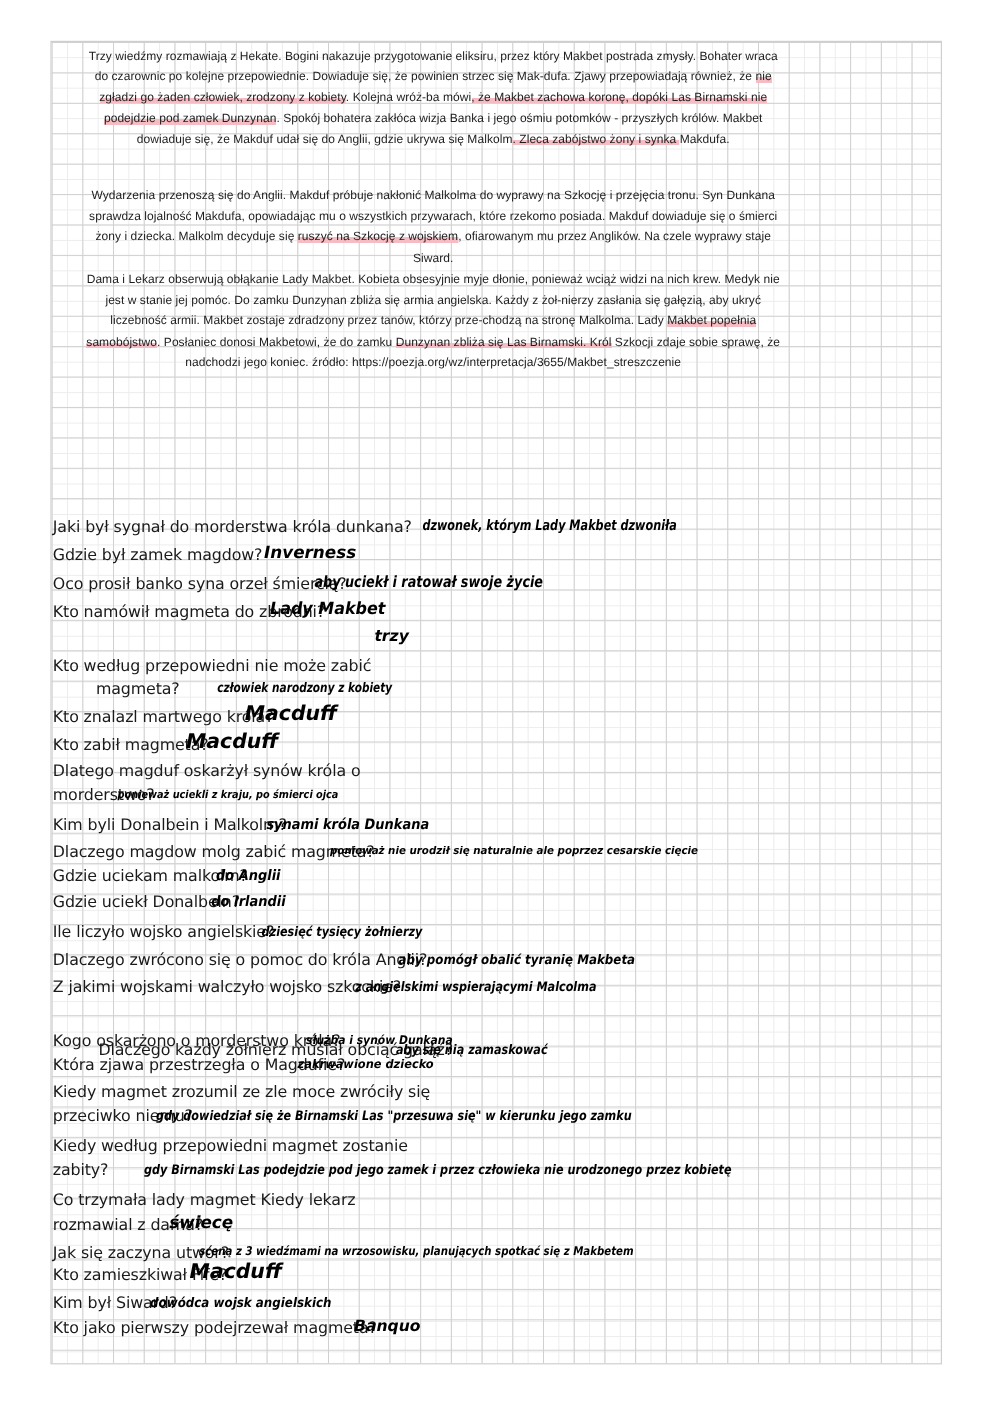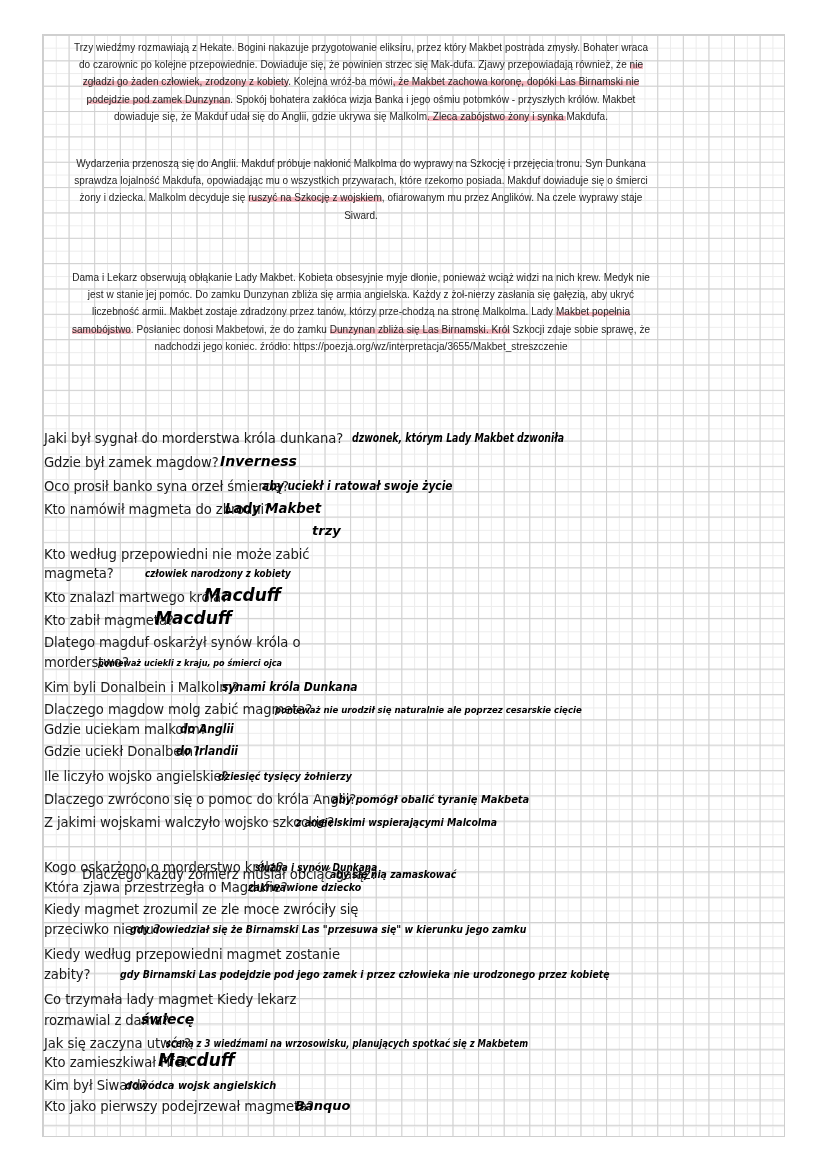--- a/index.html
+++ b/index.html
@@ -33,32 +33,32 @@
 <body>
 
 <div class="grid"></div>
 
 <div class="typed" style="top:39px;" id="para0">
     <p><span>Trzy wiedźmy rozmawiają z Hekate. Bogini nakazuje przygotowanie eliksiru, przez który Makbet postrada zmysły. Bohater wraca do czarownic po kolejne przepowiednie. Dowiaduje się, że powinien strzec się Mak-dufa. Zjawy przepowiadają również, że </span><span class="hl">nie zgładzi go żaden człowiek, zrodzony z kobiety</span><span>. Kolejna wróż-ba mówi</span><span class="hl">, że Makbet zachowa koronę, dopóki Las Birnamski nie podejdzie pod zamek Dunzynan</span><span>. Spokój bohatera zakłóca wizja Banka i jego ośmiu potomków - przyszłych królów. Makbet dowiaduje się, że Makduf udał się do Anglii, gdzie ukrywa się Malkolm</span><span class="hl">. Zleca zabójstwo żony i synka </span><span>Makdufa.</span></p>
   </div>
 <div class="typed" style="top:155px;" id="para1">
     <p><span>Wydarzenia przenoszą się do Anglii. Makduf próbuje nakłonić Malkolma do wyprawy na Szkocję i przejęcia tronu. Syn Dunkana sprawdza lojalność Makdufa, opowiadając mu o wszystkich przywarach, które rzekomo posiada. Makduf dowiaduje się o śmierci żony i dziecka. Malkolm decyduje się </span><span class="hl">ruszyć na Szkocję z wojskiem</span><span>, ofiarowanym mu przez Anglików. Na czele wyprawy staje Siward.</span></p>
   </div>
-<div class="typed" style="top:225px;margin-top:44px;" id="para2">
+<div class="typed" style="top:225px;" id="para2">
     <p><span>Dama i Lekarz obserwują obłąkanie Lady Makbet. Kobieta obsesyjnie myje dłonie, ponieważ wciąż widzi na nich krew. Medyk nie jest w stanie jej pomóc. Do zamku Dunzynan zbliża się armia angielska. Każdy z żoł-nierzy zasłania się gałęzią, aby ukryć liczebność armii. Makbet zostaje zdradzony przez tanów, którzy prze-chodzą na stronę Malkolma. Lady </span><span class="hl">Makbet popełnia samobójstwo</span><span>. Posłaniec donosi Makbetowi, że do zamku </span><span class="hl">Dunzynan zbliża się Las Birnamski. Król</span><span> Szkocji zdaje sobie sprawę, że nadchodzi jego koniec.  źródło: https://poezja.org/wz/interpretacja/3655/Makbet_streszczenie</span></p>
   </div>
 
 <div class="qa" id="qa">
     <div class="row" style="top: 428px;"><span class="q">Jaki był sygnał do morderstwa króla dunkana?</span><span class="a" style="left: 308px; top: 3px; font-size: 12px; transform: scaleX(0.78);">dzwonek, którym Lady Makbet dzwoniła</span></div>
     <div class="row" style="top: 452px;"><span class="q">Gdzie był zamek magdow?</span><span class="a" style="left: 176px; top: 1px; font-size: 14px; transform: scaleX(1);">Inverness</span></div>
     <div class="row" style="top: 476px;"><span class="q">Oco prosił banko syna orzeł śmiercią?</span><span class="a" style="left: 218px; top: 2px; font-size: 13px; transform: scaleX(0.82);">aby uciekł i ratował swoje życie</span></div>
     <div class="row" style="top: 499px; text-align: center;"><span class="q">Kto namówił magmeta do zbrodni?</span><span class="a" style="left: 181px; top: 1px; font-size: 14px; transform: scaleX(0.95);">Lady Makbet</span></div>
     <div class="row" style="top: 521px;"><span class="a" style="left: 268px; top: 2px; font-size: 13px; transform: scaleX(1);">trzy</span></div>
     <div class="row" style="top: 544px;"><span class="q">Kto według przepowiedni nie może zabić</span></div>
-    <div class="row" style="top: 563px;"><span class="q">magmeta?</span><span class="a" style="left: 101px; top: 4px; font-size: 11px; transform: scaleX(0.8);">człowiek narodzony z kobiety</span></div>
+    <div class="row" style="top: 563px; margin-left: 36px;"><span class="q">magmeta?</span><span class="a" style="left: 101px; top: 4px; font-size: 11px; transform: scaleX(0.8);">człowiek narodzony z kobiety</span></div>
     <div class="row" style="top: 587px;"><span class="q">Kto znalazl martwego króla?</span><span class="a" style="left: 160px; top: -2px; font-size: 17px; transform: scaleX(1);">Macduff</span></div>
     <div class="row" style="top: 610px;"><span class="q">Kto zabił magmeta?</span><span class="a" style="left: 111px; top: -2px; font-size: 17px; transform: scaleX(1);">Macduff</span></div>
     <div class="row" style="top: 632px;"><span class="q">Dlatego magduf oskarżył synów króla o</span></div>
     <div class="row" style="top: 652px;"><span class="q">morderstwo?</span><span class="a" style="left: 54px; top: 6px; font-size: 9px; transform: scaleX(0.9);">ponieważ uciekli z kraju, po śmierci ojca</span></div>
     <div class="row" style="top: 677px;"><span class="q">Kim byli Donalbein i Malkolm?</span><span class="a" style="left: 178px; top: 3px; font-size: 12px; transform: scaleX(0.9);">synami króla Dunkana</span></div>
     <div class="row" style="top: 699px;"><span class="q">Dlaczego magdow molg zabić magmeta?</span><span class="a" style="left: 231px; top: 6px; font-size: 9px; transform: scaleX(0.95);">ponieważ nie urodził się naturalnie ale poprzez cesarskie cięcie</span></div>
     <div class="row" style="top: 719px;"><span class="q">Gdzie uciekam malkolm?</span><span class="a" style="left: 136px; top: 3px; font-size: 12px; transform: scaleX(0.9);">do Anglii</span></div>
     <div class="row" style="top: 741px;"><span class="q">Gdzie uciekł Donalbein?</span><span class="a" style="left: 132px; top: 3px; font-size: 12px; transform: scaleX(0.9);">do Irlandii</span></div>
     <div class="row" style="top: 766px;"><span class="q">Ile liczyło wojsko angielskie?</span><span class="a" style="left: 174px; top: 4px; font-size: 11px; transform: scaleX(0.85);">dziesięć tysięcy żołnierzy</span></div>
     <div class="row" style="top: 789px;"><span class="q">Dlaczego zwrócono się o pomoc do króla Anglii?</span><span class="a" style="left: 288px; top: 4px; font-size: 11px; transform: scaleX(0.9);">aby pomógł obalić tyranię Makbeta</span></div>

